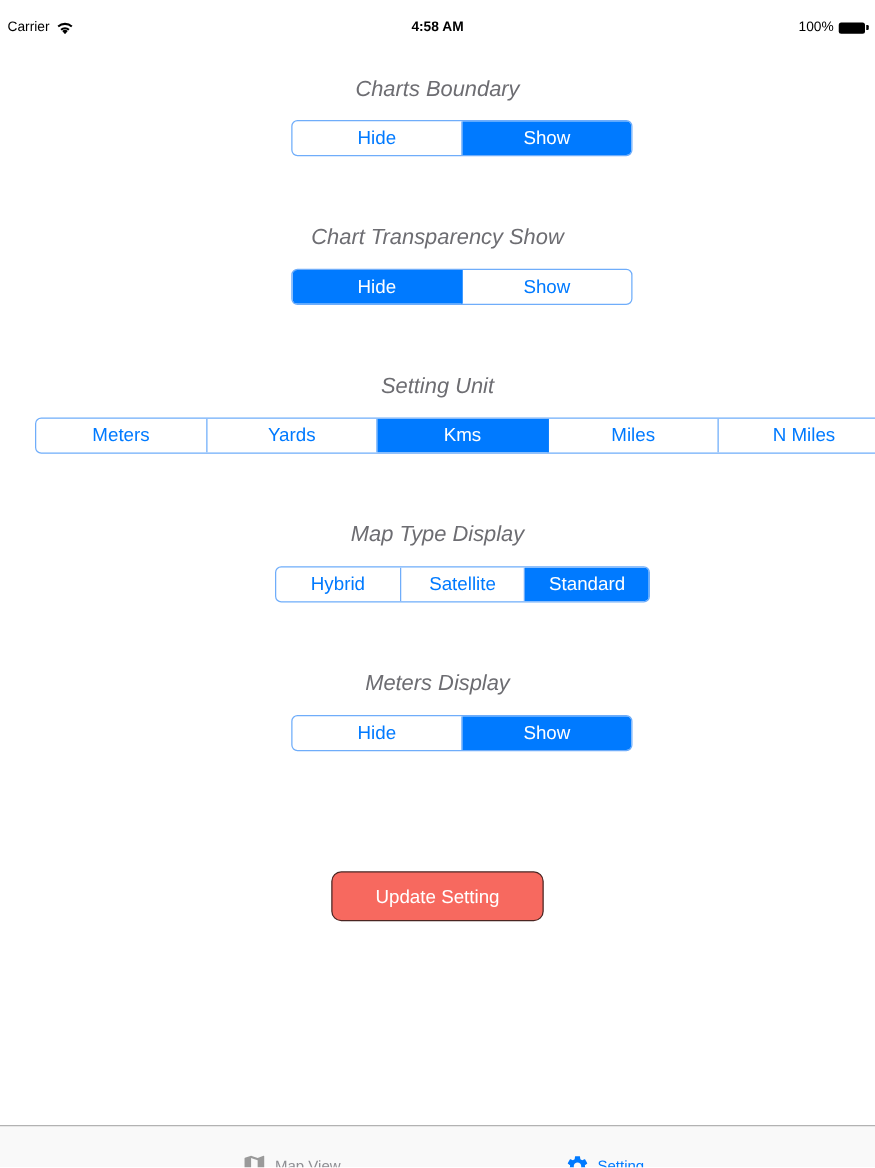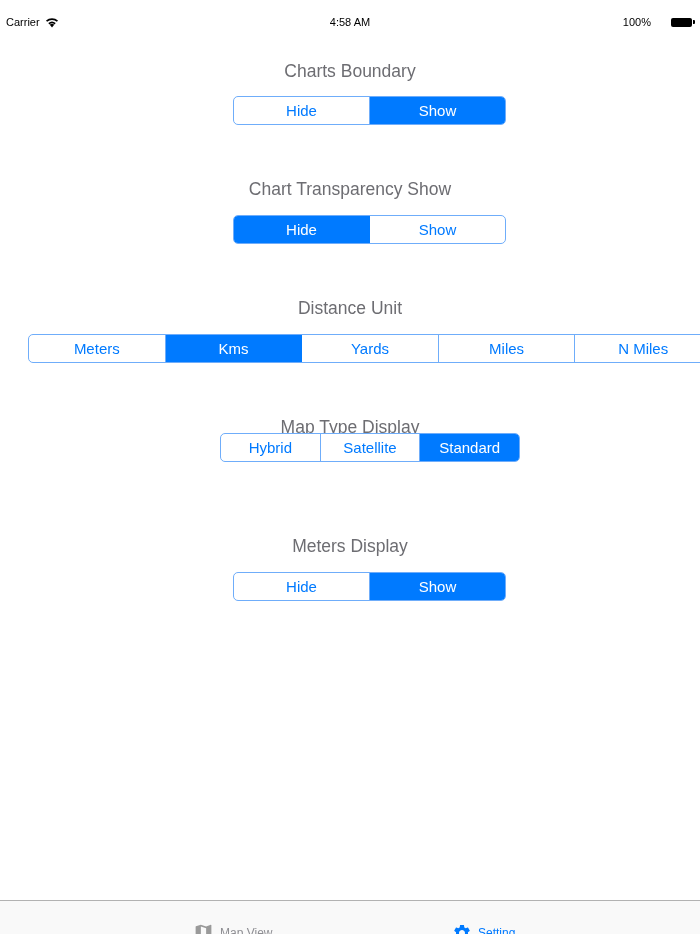--- a/index.html
+++ b/index.html
@@ -7,40 +7,40 @@
     position:relative;width:700px;height:934px;background:#fff;overflow:hidden;
     font-family:"Liberation Sans", sans-serif;
     --accent:#007AFF; --segment_border:#6FADFA; --heading:#6D6D72;
     --update_bg:#F7695F; --update_border:#4A2522;
     --tab_inactive:#8E8E93; --tab_icon_inactive:#9A9A9A;
   }
   
   .statusbar{position:absolute;top:12px;left:0;right:0;height:20px;font-size:11px;color:#000;}
   .sb-left{position:absolute;left:6px;top:0;height:20px;display:flex;align-items:center;gap:5px;}
   .sb-time{position:absolute;left:50%;top:0;height:20px;transform:translateX(-50%);
-    display:flex;align-items:center;font-weight:normal;}
-  .sb-right{position:absolute;right:5px;top:0;height:20px;display:flex;align-items:center;gap:20px;}
+    display:flex;align-items:center;font-weight:bold;}
+  .sb-right{position:absolute;right:5px;top:0;height:20px;display:flex;align-items:center;gap:4px;}
   .wifi{display:block;}
   .battery{display:inline-flex;align-items:center;}
   .battery-body{width:21px;height:9px;background:#000;border-radius:2px;}
   .battery-tip{width:2px;height:4px;background:#000;border-radius:0 1px 1px 0;margin-left:1px;}
   
   .heading{position:absolute;left:0;width:100%;height:22px;line-height:22px;text-align:center;
-    font-size:17.5px;color:var(--heading);}
+    font-size:17.5px;color:var(--heading);font-style:italic;}
   
   .segmented{position:absolute;height:29px;display:flex;border:1px solid var(--segment_border);
     border-radius:5px;overflow:hidden;box-sizing:border-box;background:#fff;margin-left:20px;}
   .seg{flex:1;display:flex;align-items:center;justify-content:center;font-size:15px;
     color:var(--accent);border-right:1px solid var(--segment_border);cursor:pointer;user-select:none;}
   .seg:last-child{border-right:none;}
   .seg--selected{background:var(--accent);color:#fff;border-right-color:var(--accent);}
   .c1{left:213px;top:96px;width:273px;}
   .c2{left:213px;top:215px;width:273px;}
   .c3{left:8px;top:334px;width:684px;}
-  .c4{left:200px;top:433px;width:300px;}
+  .c4{left:200px;top:453px;width:300px;}
   .c5{left:213px;top:572px;width:273px;}
   .h1{top:60px;} .h2{top:178px;} .h3{top:297px;} .h4{top:416px;} .h5{top:535px;}
   
   .update-btn{position:absolute;left:265px;top:697px;width:170px;height:40px;
     background:var(--update_bg);border:1.5px solid var(--update_border);border-radius:8px;
     color:#fff;font-size:15px;display:flex;align-items:center;justify-content:center;
     box-sizing:border-box;cursor:pointer;}
   
   .tabbar{position:absolute;left:0;right:0;bottom:0;height:33px;background:#f9f9f9;
     border-top:1px solid #b2b2b2;}
@@ -82,42 +82,43 @@
     <div class="seg">Hide</div>
     <div class="seg seg--selected">Show</div>
   </div>
 
   <div class="heading h2">Chart Transparency Show</div>
   <div class="segmented c2">
     <div class="seg seg--selected">Hide</div>
     <div class="seg">Show</div>
   </div>
 
-  <div class="heading h3">Distance Unit</div>
+  <div class="heading h3">Setting Unit</div>
   <div class="segmented c3">
     <div class="seg">Meters</div>
+    <div class="seg">Yards</div>
     <div class="seg seg--selected">Kms</div>
-    <div class="seg">Yards</div>
     <div class="seg">Miles</div>
     <div class="seg">N Miles</div>
   </div>
 
   <div class="heading h4">Map Type Display</div>
   <div class="segmented c4">
     <div class="seg">Hybrid</div>
     <div class="seg">Satellite</div>
     <div class="seg seg--selected">Standard</div>
   </div>
 
   <div class="heading h5">Meters Display</div>
   <div class="segmented c5">
     <div class="seg">Hide</div>
     <div class="seg seg--selected">Show</div>
   </div>
 
+  <div class="update-btn">Update Setting</div>
 
   <div class="tabbar">
     <div class="tab-item tab-mapview">
       <svg class="icon-map" width="21" height="21" viewBox="0 0 24 24">
         <path fill="currentColor" d="M20.5 3l-.16.03L15 5.1 9 3 3.36 4.9c-.21.07-.36.25-.36.48V20.5c0 .28.22.5.5.5l.16-.03L9 18.9l6 2.1 5.64-1.9c.21-.07.36-.25.36-.48V3.5c0-.28-.22-.5-.5-.5zM15 19l-6-2.11V5l6 2.11V19z"></path>
       </svg>
       <span class="tab-label tab-label--inactive">Map View</span>
     </div>
     <div class="tab-item tab-setting">
       <svg class="icon-gear" width="20" height="20" viewBox="0 0 24 24">

